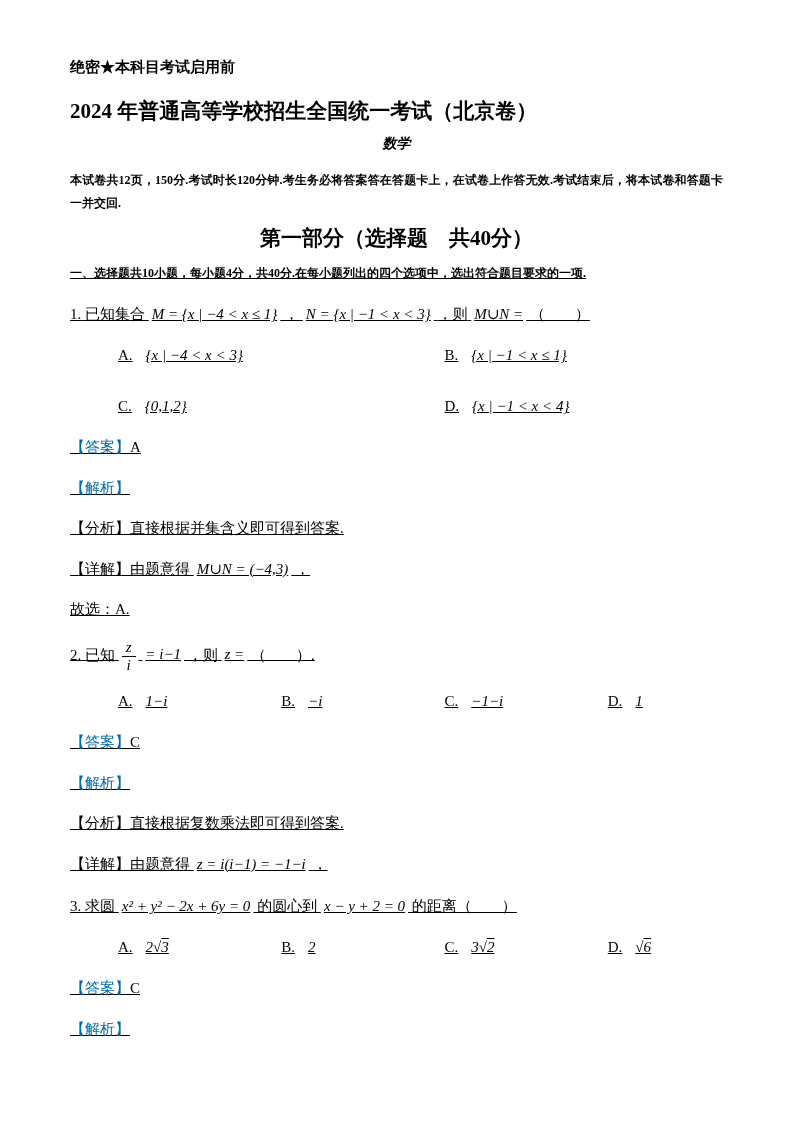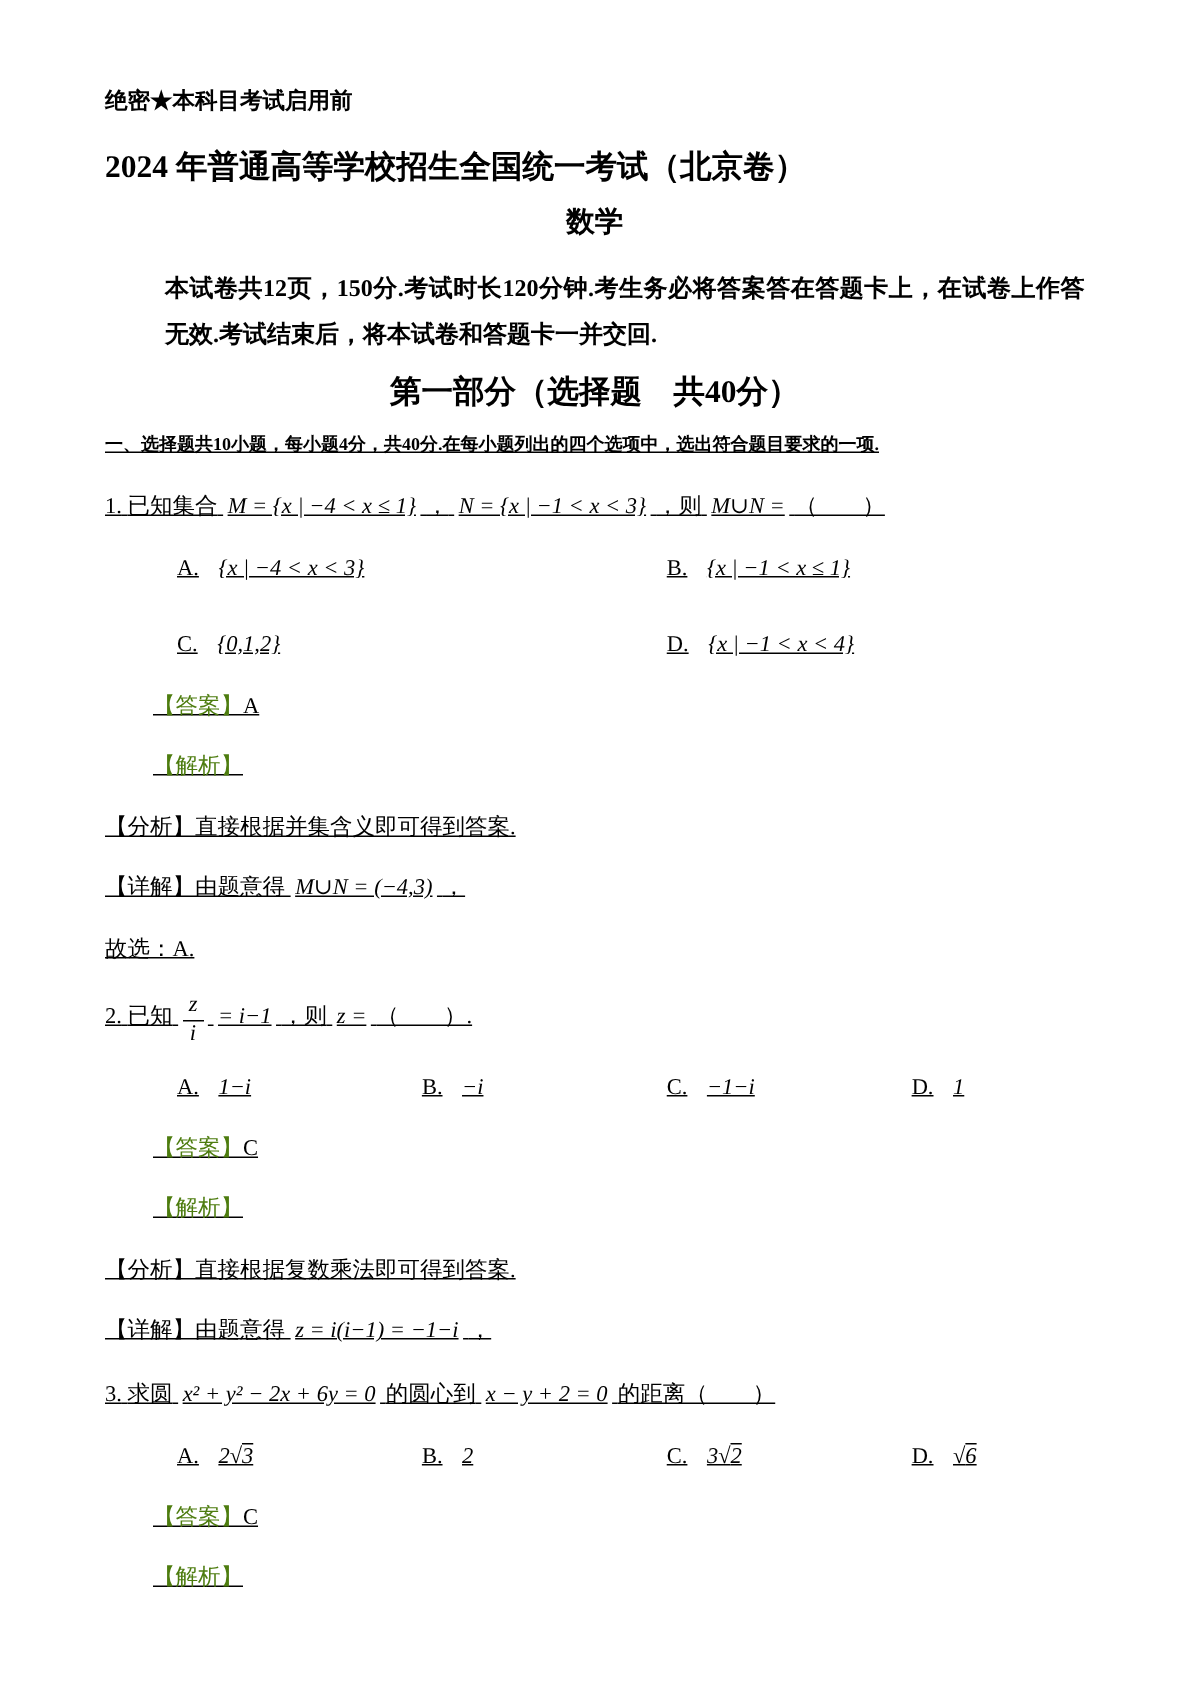--- a/index.html
+++ b/index.html
@@ -8,35 +8,35 @@
     font-family:"Liberation Serif","DejaVu Serif",serif;
     color:#000;font-size:15px;
   }
   .page{
     box-sizing:border-box;width:793px;height:1122px;
     padding:58px 70px 40px 70px;background:#fff;overflow:hidden;
   }
   p{margin:0;}
   .classification{font-weight:bold;font-size:15px;margin-bottom:20px;}
   .title{font-size:21px;font-weight:bold;text-align:left;margin:0 0 10px 0;}
-  .subject{font-size:19px;font-weight:bold;text-align:center;margin:0 0 16px 0;}
-  .notice{font-weight:bold;font-size:16px;line-height:1.95;margin-bottom:8px;text-align:justify;margin-left:40px;}
+  .subject{font-size:14px;font-weight:bold;text-align:center;margin:0 0 16px 0;font-style:italic;}
+  .notice{font-weight:bold;font-size:12px;line-height:1.95;margin-bottom:8px;text-align:justify;}
   .section-heading{font-weight:bold;font-size:21px;text-align:center;margin:6px 0 10px 0;}
   .directions{font-weight:bold;font-size:12px;line-height:1.95;margin-bottom:14px;text-align:justify;text-decoration:underline;}
   .question{margin:0;text-decoration:underline;}
   .stem{margin:16px 0 14px 0;line-height:1.8;}
   .m{font-family:"Liberation Serif","DejaVu Serif",serif;font-style:italic;margin:0 3px;}
   .t{font-style:normal;}
   .options{display:grid;margin:4px 0 6px 0;}
   .options-2col{grid-template-columns:1fr 1fr;row-gap:24px;}
   .options-4col{grid-template-columns:25% 25% 25% 1fr;}
   .option{line-height:1.8;margin-left:48px;}
   .opt-label{margin-right:10px;}
   .ansline{margin:15px 0;line-height:1.7;}
-  .blue{color:#4d7c0f;margin-left:32px;}
+  .blue{color:#0369a1;}
   .frac{display:inline-block;vertical-align:-0.7em;text-align:center;line-height:1.15;
         font-style:italic;font-family:"Liberation Serif","DejaVu Serif",serif;margin:0 3px;}
   .frac .num{display:block;border-bottom:1px solid #000;padding:0 4px;}
   .frac .den{display:block;padding:0 4px;}
   .rad{text-decoration:overline;}
 </style>
 </head>
 <body>
 
 <div class="page">

